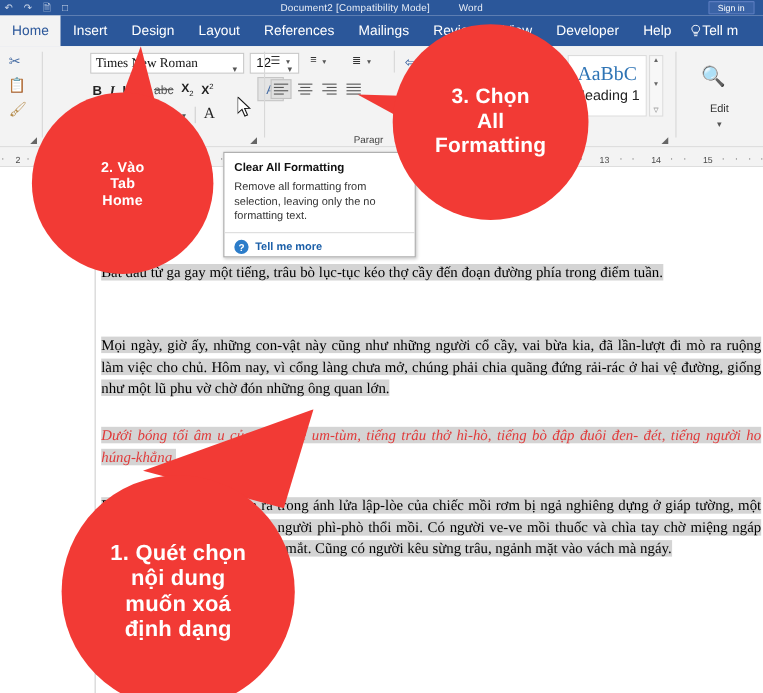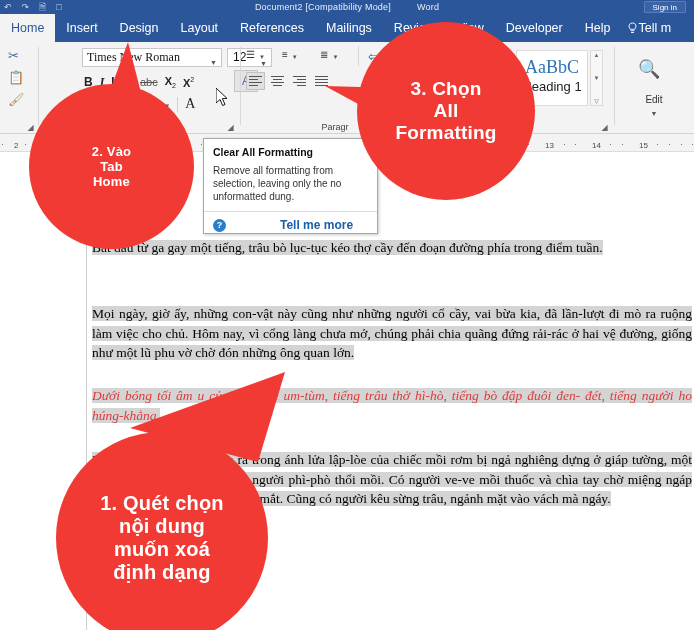--- a/index.html
+++ b/index.html
@@ -188,21 +188,21 @@
   }
   .tt-title{ font-weight:bold; font-size:10.5px; margin-bottom:6px; color:#111; }
   .tt-body{ font-size:10px; line-height:13px; color:#333; }
   .tt-div{ height:1px; background:#dcdcdc; margin:8px -9px 0 -9px; }
   .tt-more{ display:flex; align-items:center; gap:6px; margin-top:6px; }
   .tt-q{
     width:13px; height:13px; border-radius:50%;
     background:#2b7cc9; color:#fff; font-size:9px; font-weight:bold;
     display:flex; align-items:center; justify-content:center;
   }
-  .tt-more-lbl{ color:#1b5fa8; font-weight:bold; font-size:12px;margin-left:48px; }
+  .tt-more-lbl{ color:#1b5fa8; font-weight:bold; font-size:10px; }
 
   
   .cursor{ position:absolute; left:216px; top:88px; width:14px; height:20px; }
 
   
   .callout{
     position:absolute; border-radius:50%;
     background:#f23a35; color:#ffffff;
     display:flex; align-items:center; justify-content:center;
     text-align:center; font-weight:bold;
@@ -447,21 +447,21 @@
       </div>
 
       <div class="para" id="p4" style="top:298px;">
         <span class="hl">Điểm tuần thình-linh hiện ra trong ánh lửa lập-lòe của chiếc mồi rơm bị ngả nghiêng dựng ở giáp tường, một lũ tuần-phu lố-nhố ngồi trên người phì-phò thổi mồi. Có người ve-ve mồi thuốc và chìa tay chờ miệng ngáp dài. Có người đang hai tay dụi mắt. Cũng có người kêu sừng trâu, ngảnh mặt vào vách mà ngáy.</span>
       </div>
     </div>
   </div>
 
   <div class="tooltip">
     <div class="tt-title">Clear All Formatting</div>
-    <div class="tt-body">Remove all formatting from selection, leaving only the no unformatted dung.</div>
+    <div class="tt-body">Remove all formatting from selection, leaving only the no formatting text.</div>
     <div class="tt-div"></div>
     <div class="tt-more">
       <span class="tt-q">?</span>
       <span class="tt-more-lbl">Tell me more</span>
     </div>
   </div>
 
   <svg class="cursor" viewBox="0 0 14 20">
     <polygon points="0,0 0,15 4,11.5 6.6,17.5 9,16.5 6.4,10.6 11,10.4" fill="#ffffff" stroke="#1a1a1a" stroke-width="1"></polygon>
   </svg>

